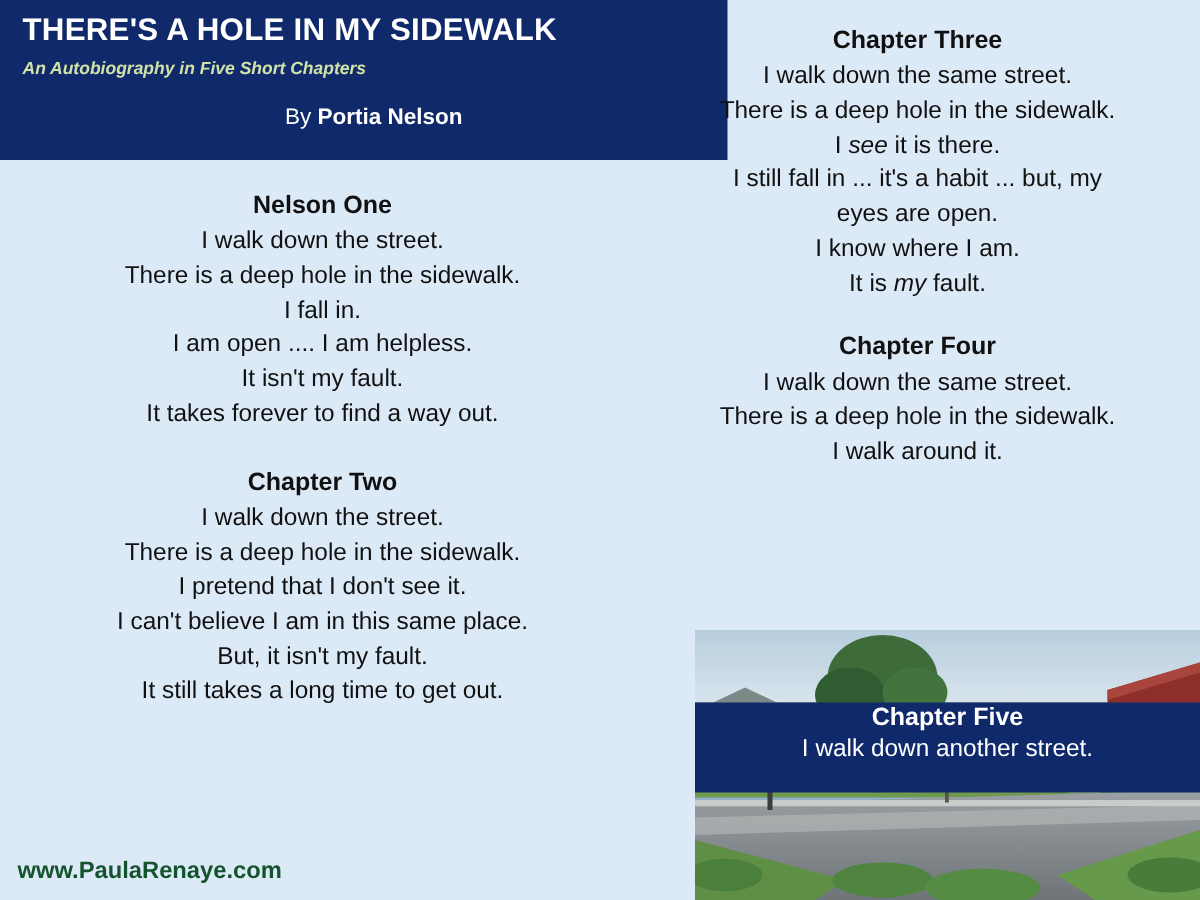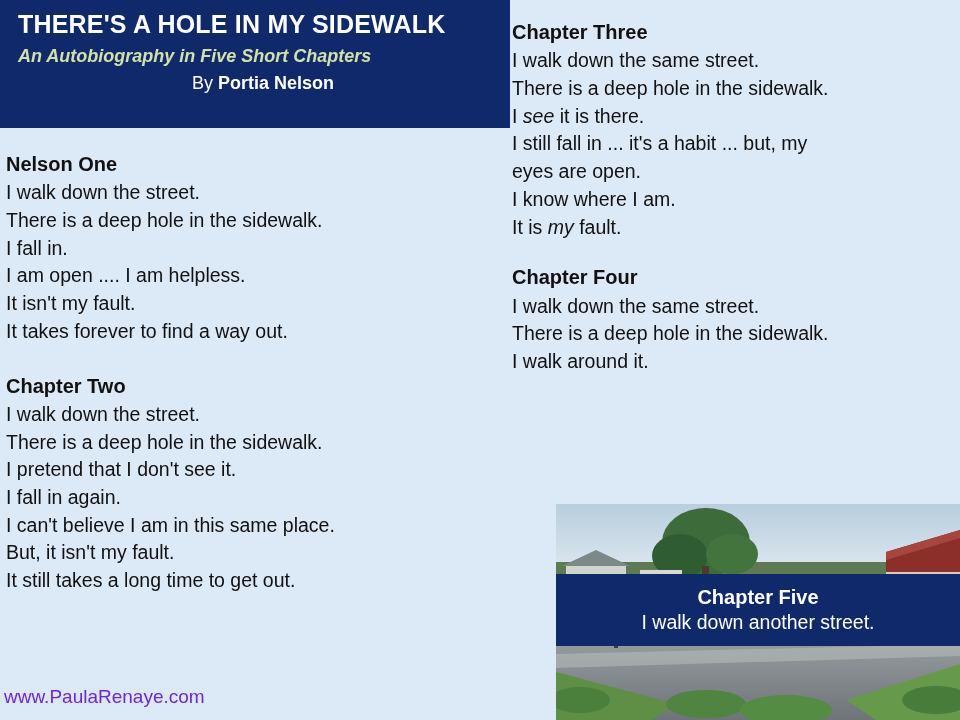--- a/index.html
+++ b/index.html
@@ -19,54 +19,55 @@
     width: 960px;
     height: 720px;
     background: #dce9f7;
   }
 
   
   .title-block {
     position: absolute;
     left: 0;
     top: 0;
-    width: 510px;
+    width: 582px;
     height: 128px;
     background: #10296b;
     color: #ffffff;
     box-sizing: border-box;
     padding: 10px 14px 8px 18px;
   }
   .title-main {
     font-size: 25px;
     font-weight: bold;
     line-height: 1.15;
     letter-spacing: 0.2px;
     color: #ffffff;
   }
   .title-sub {
-    font-size: 18px;
+    font-size: 14px;
     font-weight: bold;
     font-style: italic;
     color: #cfe2a8;
     margin-top: 7px;
     line-height: 1.2;
   }
   .title-author {
     font-size: 18px;
     color: #ffffff;
-    margin-top: 6px;
+    margin-top: 20px;
     text-align: center;
     padding-left: 12px;
   }
   .title-author b { font-weight: bold; }
 
   
   .col {
     position: absolute;
+    text-align: center;
     color: #111111;
     font-size: 19.5px;
     line-height: 1.42;
   }
   .col-left {
     left: 6px;
     top: 150px;
     width: 504px;
   }
   .col-right {
@@ -94,48 +95,47 @@
     top: 504px;
     width: 404px;
     height: 216px;
     overflow: hidden;
     background: #8fb0c8;
   }
   .photo svg { display: block; }
   .chapter-five-band {
     position: absolute;
     left: 556px;
-    top: 574px;
+    top: 562px;
     width: 404px;
     height: 72px;
     background: #10296b;
     color: #ffffff;
     display: flex;
     flex-direction: column;
     align-items: center;
-    justify-content: center;
   }
   .chapter-five-band .c5-title {
     font-size: 20px;
     font-weight: bold;
     line-height: 1.25;
   }
   .chapter-five-band .c5-line {
     font-size: 19.5px;
     line-height: 1.3;
   }
 
   
   .footer-url {
     position: absolute;
-    left: 4px;
+    left: 14px;
     top: 686px;
     font-size: 19px;
-    font-weight: normal;
-    color: #6d28d9;
+    font-weight: bold;
+    color: #14532d;
   }
 </style>
 </head>
 <body>
 
 <div class="slide">
 
   <div class="title-block">
     <div class="title-main">THERE'S A HOLE IN MY SIDEWALK</div>
     <div class="title-sub">An Autobiography in Five Short Chapters</div>
@@ -159,21 +159,20 @@
     </div>
 
     <div class="gap"></div>
 
     <div class="chapter-block">
       <div class="chapter-heading">Chapter Two</div>
       <div class="chapter-body">
         <p>I walk down the street.</p>
         <p>There is a deep hole in the sidewalk.</p>
         <p>I pretend that I don't see it.</p>
-        <p>I fall in again.</p>
         <p>I can't believe I am in this same place.</p>
         <p>But, it isn't my fault.</p>
         <p>It still takes a long time to get out.</p>
       </div>
     </div>
 
   </div>
 
   <div class="col col-right">
 

